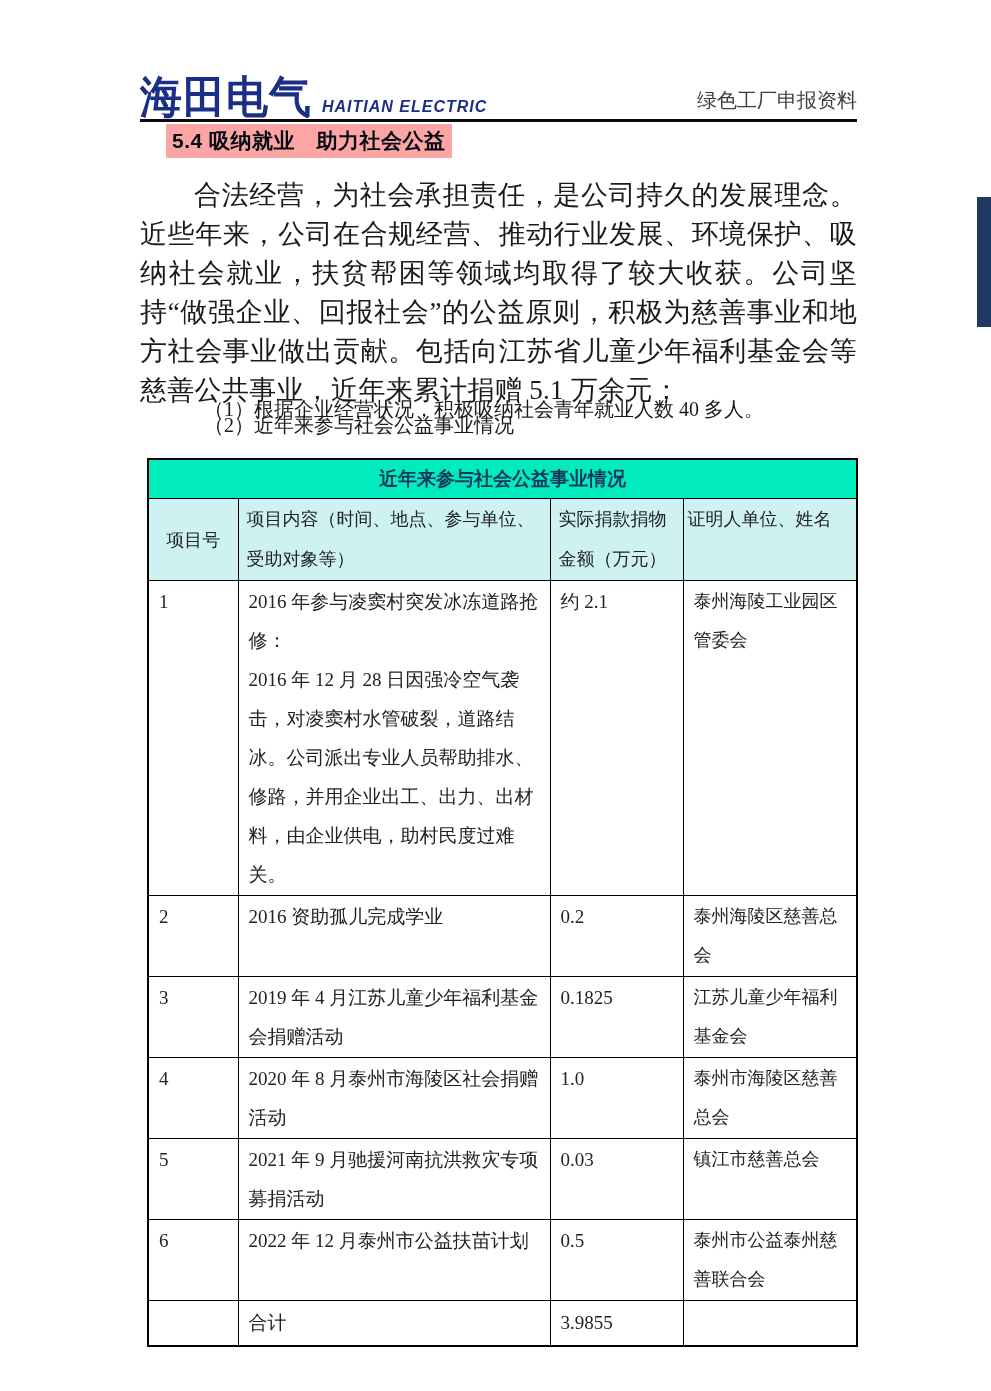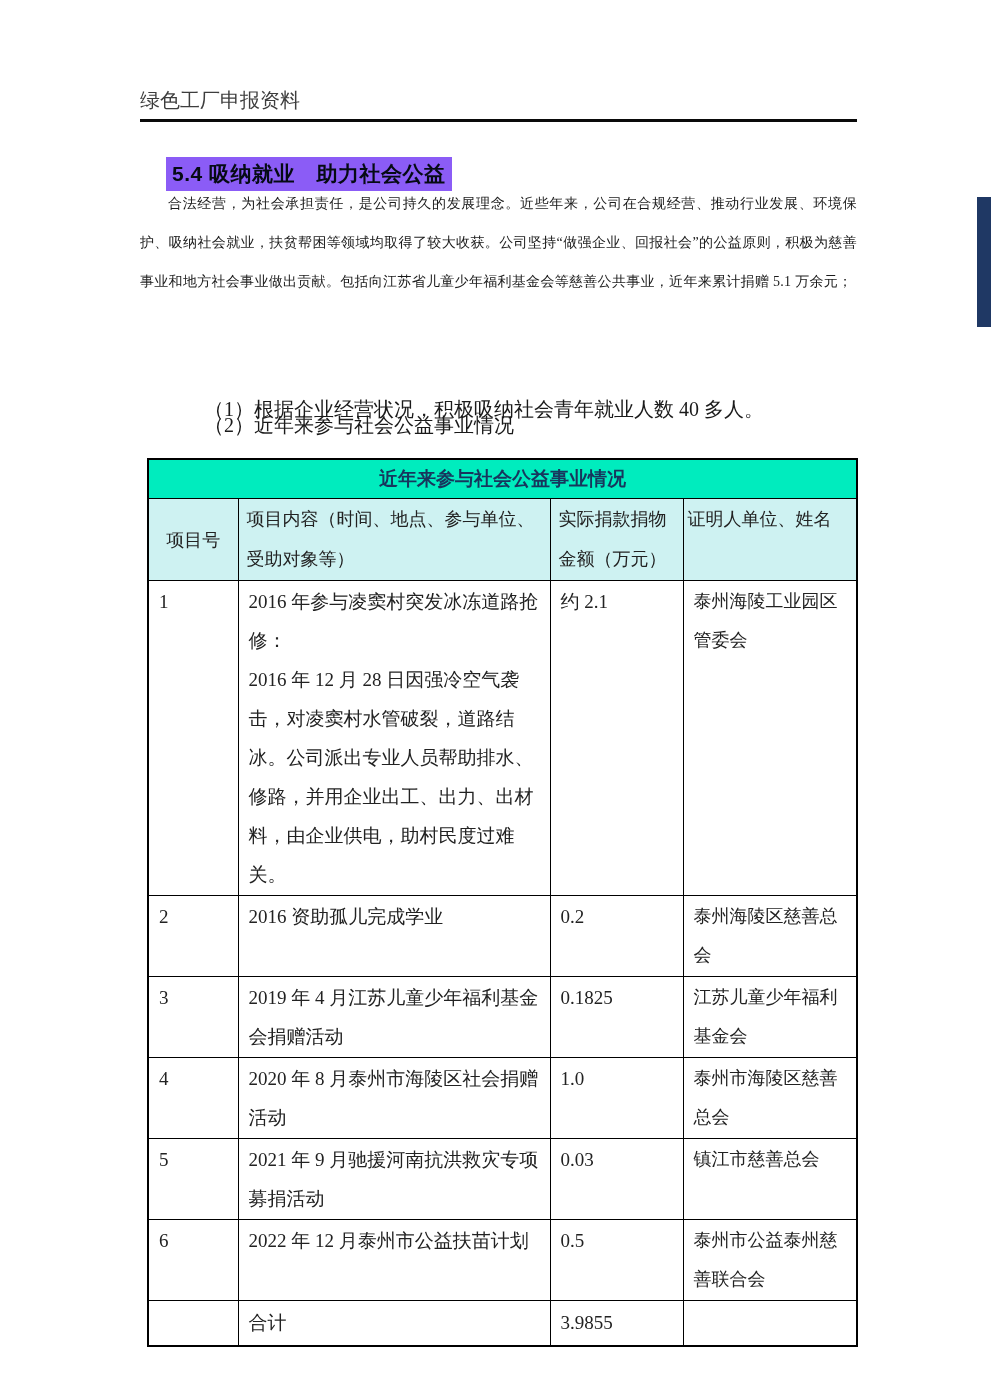--- a/index.html
+++ b/index.html
@@ -25,31 +25,31 @@
     margin-left:10px;margin-bottom:2px;letter-spacing:1px;
   }
   .doc-label{
     font-family:"Liberation Sans","DejaVu Sans",sans-serif;
     font-size:20px;color:#3d3d3d;margin-bottom:4px;
   }
   .header-rule{position:absolute;left:140px;top:119px;width:717px;height:3px;background:#0a0a0a;}
 
   
   .section-heading{
-    position:absolute;left:166px;top:157px;
-    background:#8b5cf6;color:#050a14;
+    position:absolute;left:166px;top:124px;
+    background:#fca5a5;color:#050a14;
     font-family:"Liberation Sans","DejaVu Sans",sans-serif;
     font-weight:bold;font-size:21px;line-height:34px;padding:0 6px;
     letter-spacing:0.5px;
   }
 
   
   .paragraph{
-    position:absolute;left:140px;top:184px;width:717px;
-    font-size:14px;line-height:39px;text-align:justify;text-indent:2em;
+    position:absolute;left:140px;top:176px;width:717px;
+    font-size:27px;line-height:39px;text-align:justify;text-indent:2em;
     color:#1a1a1a;letter-spacing:0.3px;
   }
   .list-item{position:absolute;left:204px;font-size:20px;line-height:26px;color:#1a1a1a;}
   .item1{top:396px;}
   .item2{top:412px;}
 
   
   table.charity{
     position:absolute;left:147px;top:458px;width:709px;
     border-collapse:collapse;table-layout:fixed;
@@ -83,20 +83,24 @@
 
   
   .edge-bar{position:absolute;right:0;top:197px;width:14px;height:130px;background:#1f3864;}
 </style>
 </head>
 <body>
 
 <div class="page">
 
   <div class="header">
+    <div class="logo">
+      <span class="logo-cn">海田电气</span>
+      <span class="logo-en">HAITIAN ELECTRIC</span>
+    </div>
     <div class="doc-label">绿色工厂申报资料</div>
   </div>
   <div class="header-rule"></div>
 
   <div class="section-heading">5.4 吸纳就业　助力社会公益</div>
 
   <div class="paragraph">合法经营，为社会承担责任，是公司持久的发展理念。近些年来，公司在合规经营、推动行业发展、环境保护、吸纳社会就业，扶贫帮困等领域均取得了较大收获。公司坚持“做强企业、回报社会”的公益原则，积极为慈善事业和地方社会事业做出贡献。包括向江苏省儿童少年福利基金会等慈善公共事业，近年来累计捐赠 5.1 万余元；</div>
 
   <div class="list-item item1">（1）根据企业经营状况，积极吸纳社会青年就业人数 40 多人。</div>
   <div class="list-item item2">（2）近年来参与社会公益事业情况</div>

